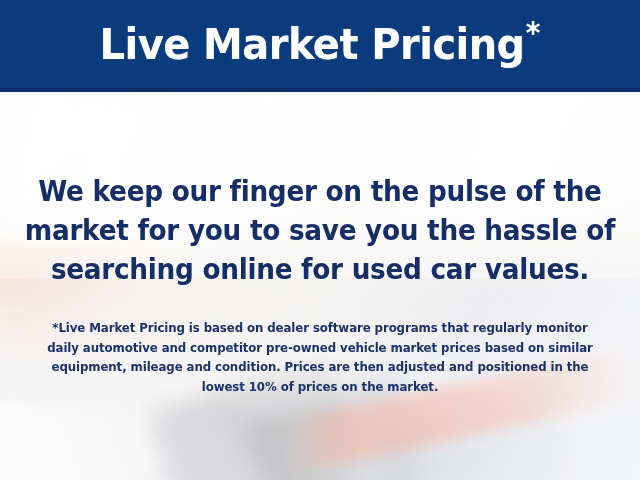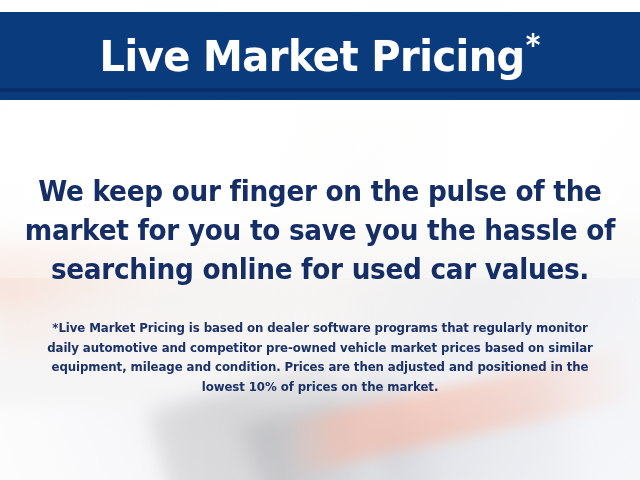--- a/index.html
+++ b/index.html
@@ -207,21 +207,21 @@
     background: linear-gradient(180deg,
       rgba(255,255,255,0.80) 0%,
       rgba(255,255,255,0.62) 45%,
       rgba(255,255,255,0.30) 100%);
   }
 
   
   .header-bar {
     position: absolute;
     left: 0;
-    top: 12px;
+    top: 0;
     width: 100%;
     height: 88px;
     background: #0a3b7d;
     display: flex;
     align-items: center;
     justify-content: center;
     z-index: 5;
   }
   .header-rule {
     position: absolute;

